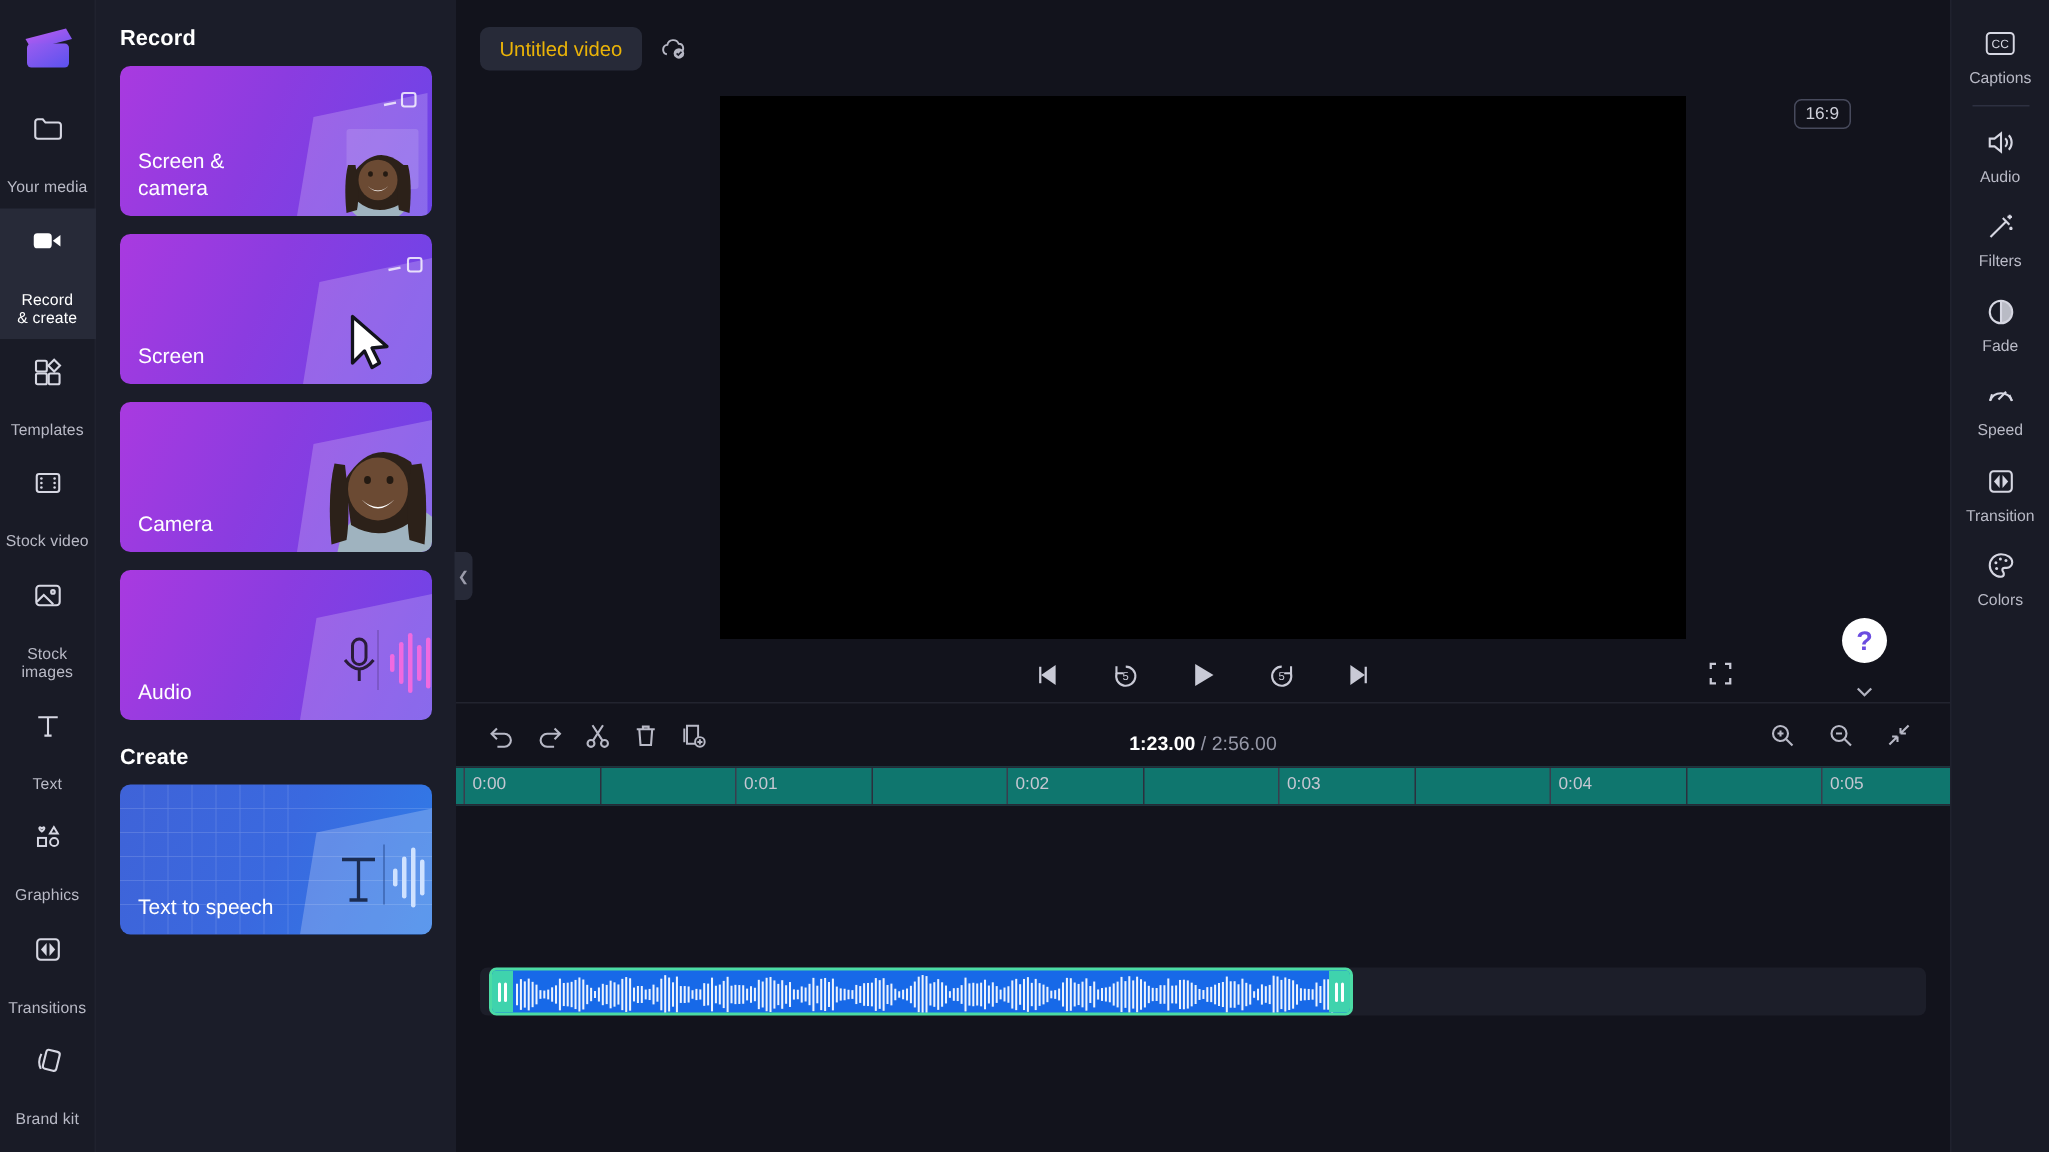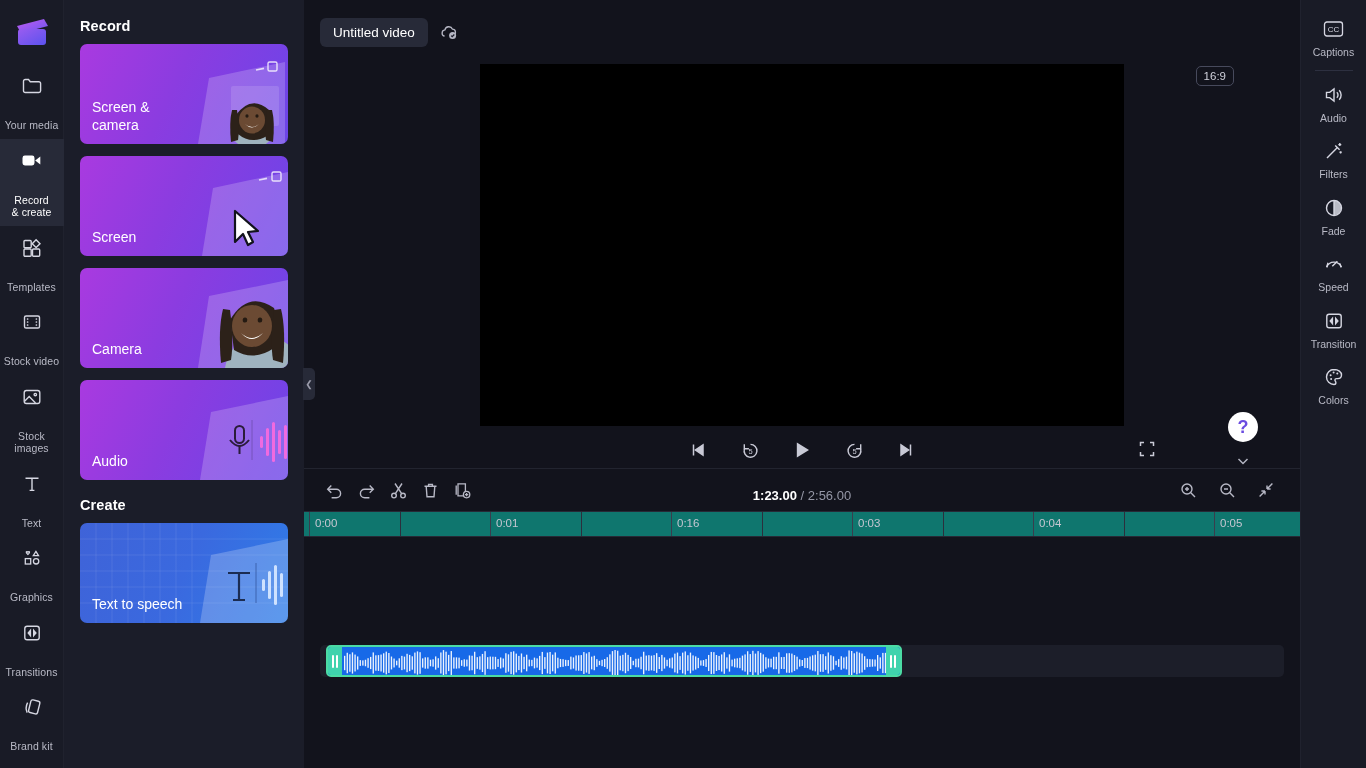--- a/index.html
+++ b/index.html
@@ -69,21 +69,21 @@
   }
 
   
   .center { flex: 1 1 auto; height: 768px; display: flex; flex-direction: column; position: relative; background:#12131c; }
 
   .topbar {
     height: 64px; display: flex; align-items: center; padding: 0 14px 0 16px; gap: 10px;
   }
   .title-chip {
     background: #272a38; border-radius: 6px; padding: 7px 13px;
-    font-size: 13.5px; color: #ffffff; cursor: text;
+    font-size: 13.5px; color: #eab308; cursor: text;
   }
   .cloud-ico { width: 22px; height: 22px; display:flex; align-items:center; justify-content:center; }
   .topbar-spacer { flex: 1 1 auto; }
   .export-btn {
     display: flex; align-items: center; gap: 8px;
     background: #5b51e6; border-radius: 6px; padding: 9px 14px 9px 12px;
     font-size: 14.5px; font-weight: bold; color: #fff; cursor: pointer;
   }
 
   .stage { flex: 1 1 auto; position: relative; }
@@ -535,21 +535,21 @@
       </div>
 
       <div class="ruler">
           <div class="tick" style="left: 5px;"></div>
           <div class="tick-label" style="left: 11px;">0:00</div>
           <div class="tick minor" style="left: 95.5px;"></div>
           <div class="tick" style="left: 186px;"></div>
           <div class="tick-label" style="left: 192px;">0:01</div>
           <div class="tick minor" style="left: 276.5px;"></div>
           <div class="tick" style="left: 367px;"></div>
-          <div class="tick-label" style="left: 373px;">0:16</div>
+          <div class="tick-label" style="left: 373px;">0:02</div>
           <div class="tick minor" style="left: 457.5px;"></div>
           <div class="tick" style="left: 548px;"></div>
           <div class="tick-label" style="left: 554px;">0:03</div>
           <div class="tick minor" style="left: 638.5px;"></div>
           <div class="tick" style="left: 729px;"></div>
           <div class="tick-label" style="left: 735px;">0:04</div>
           <div class="tick minor" style="left: 819.5px;"></div>
           <div class="tick" style="left: 910px;"></div>
           <div class="tick-label" style="left: 916px;">0:05</div>
         </div>

